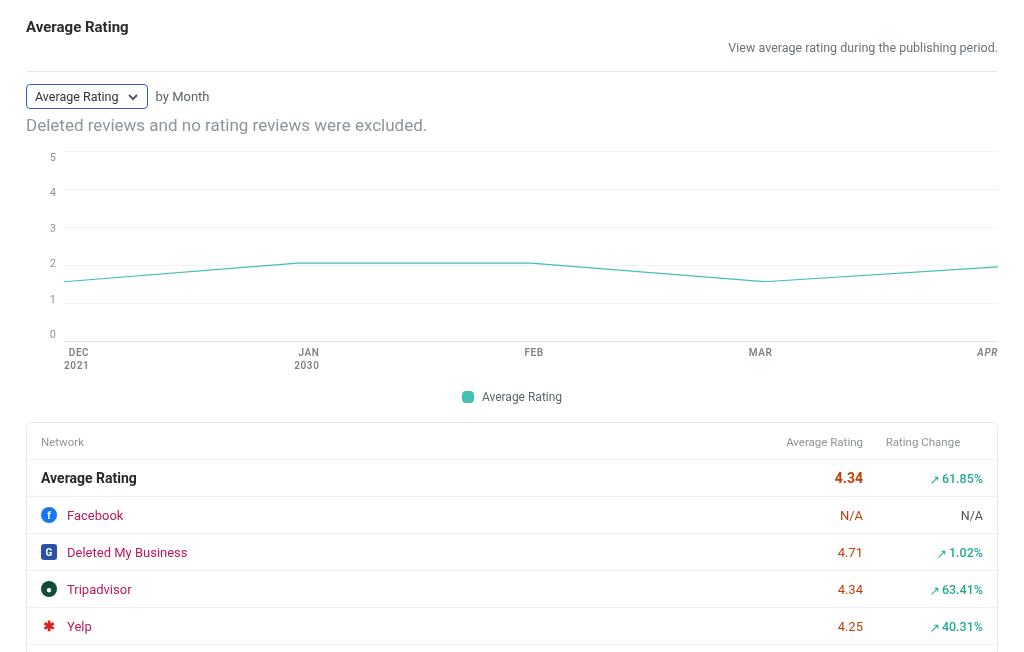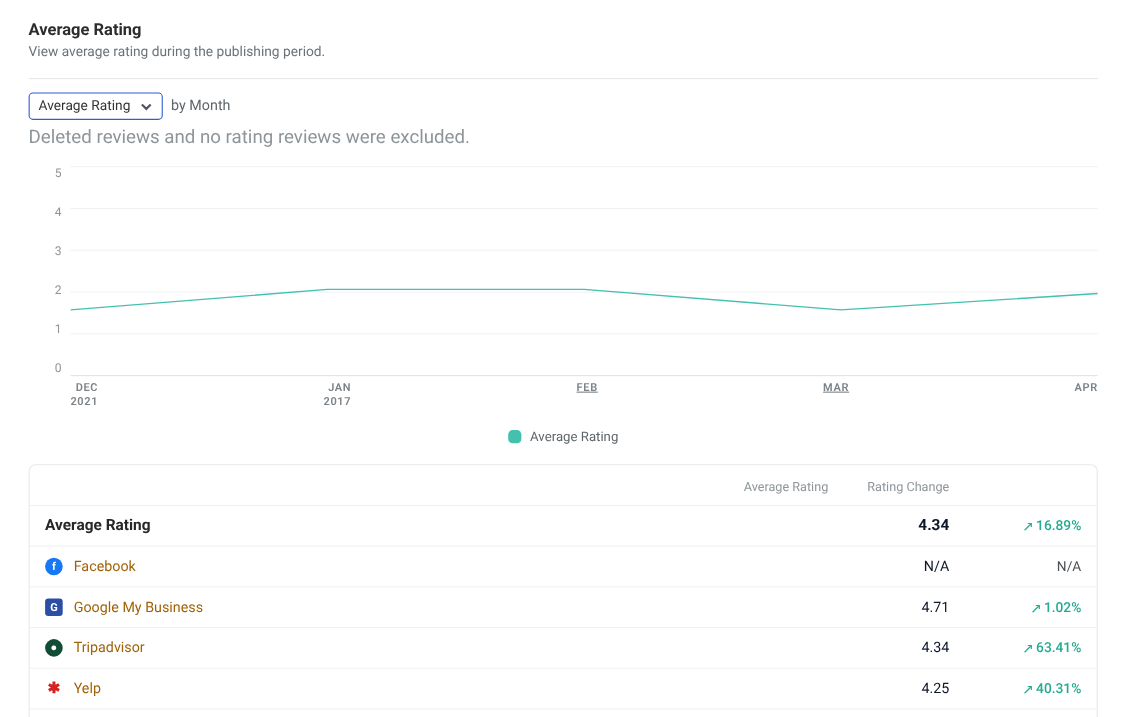--- a/index.html
+++ b/index.html
@@ -14,20 +14,21 @@
   .title {
     font-size: 15px;
     font-weight: 700;
     color: #2c2c2c;
     margin: 0;
   }
   .subtitle {
     color: #6b7378;
     font-size: 12.5px;
     margin-top: 4px;
+    text-align: right;
   }
   hr.sep {
     border: none;
     border-top: 1px solid #e5e8ea;
     margin: 16px 0 12px 0;
   }
   .controls {
     display: flex;
     align-items: center;
     gap: 8px;
@@ -84,22 +85,22 @@
   .x-axis {
     display: flex;
     justify-content: space-between;
     margin-top: 6px;
     font-size: 10px;
     letter-spacing: 0.06em;
     color: #7c8388;
     font-weight: 600;
   }
   .x-tick { text-align: right; line-height: 1.25; }
-  .x-tick.right { text-align: right; }
-  .x-tick.center { text-align: left; text-decoration: underline; }
+  .x-tick.right { text-align: right; font-style: italic; }
+  .x-tick.center { text-align: left; }
 
   .legend {
     display: flex;
     justify-content: center;
     align-items: center;
     gap: 8px;
     margin-top: 18px;
     font-size: 12px;
     color: #5d6569;
   }
@@ -127,28 +128,28 @@
     border-top: none;
     font-size: 11.5px;
     color: #8d9599;
     padding: 12px 14px 10px 14px;
   }
   .net-cell {
     display: flex;
     align-items: center;
     gap: 10px;
   }
-  .net-cell .nlabel { color: #a16207; }
+  .net-cell .nlabel { color: #be185d; }
   .trow.summary .nlabel {
     font-weight: 700;
     color: #272727;
     font-size: 14px;
   }
   .trow.summary .rating-cell { font-weight: 700; font-size: 14px; }
-  .rating-cell { text-align: right; color: #0f172a; }
+  .rating-cell { text-align: right; color: #c2410c; }
   .change-cell {
     text-align: right;
     color: #24ab92;
     font-weight: 500;
     font-size: 12.5px;
     white-space: nowrap;
   }
   .change-cell.na { color: #4a5055; font-weight: 400; }
   .arrow { display: inline-block; transform: translateY(1px); margin-right: 2px; }
 
@@ -208,21 +209,21 @@
         <polyline id="series-poly" fill="none" stroke="#43c0ae" stroke-width="1.2" vector-effect="non-scaling-stroke" points="0.00,14.00 25.00,12.00 50.00,12.00 75.00,14.00 100.00,12.40"></polyline>
       </svg>
     </div>
     <div class="x-axis">
       <div class="x-tick">
         <div>DEC</div>
         <div>2021</div>
       </div>
       <div class="x-tick">
         <div>JAN</div>
-        <div>2017</div>
+        <div>2030</div>
       </div>
       <div class="x-tick center">
         <div>FEB</div>
         <div></div>
       </div>
       <div class="x-tick center">
         <div>MAR</div>
         <div></div>
       </div>
       <div class="x-tick right">
@@ -233,45 +234,46 @@
   </div>
 </div>
 
 <div class="legend">
   <span class="swatch"></span>
   <span>Average Rating</span>
 </div>
 
 <div class="table">
   <div class="trow header">
+    <div>Network</div>
     <div class="rating-cell" style="font-weight:400;color:#8d9599;">Average Rating</div>
-    <div style="text-align:right;">Rating Change</div>
+    <div style="text-align:center;">Rating Change</div>
   </div>
 
   <div class="trow summary">
     <div class="net-cell">
         <span class="nlabel">Average Rating</span>
       </div>
     <div class="rating-cell">4.34</div>
-    <div class="change-cell"><span class="arrow">↗</span><span>16.89%</span></div>
+    <div class="change-cell"><span class="arrow">↗</span><span>61.85%</span></div>
   </div>
 
   <div id="rows">
       <div class="trow">
         <div class="net-cell">
           <span class="net-icon facebook">f</span>
           <span class="nlabel">Facebook</span>
         </div>
         <div class="rating-cell">N/A</div>
         <div class="change-cell na"><span>N/A</span></div>
       </div>
       <div class="trow">
         <div class="net-cell">
           <span class="net-icon google">G</span>
-          <span class="nlabel">Google My Business</span>
+          <span class="nlabel">Deleted My Business</span>
         </div>
         <div class="rating-cell">4.71</div>
         <div class="change-cell"><span class="arrow">↗</span><span>1.02%</span></div>
       </div>
       <div class="trow">
         <div class="net-cell">
           <span class="net-icon trip">●</span>
           <span class="nlabel">Tripadvisor</span>
         </div>
         <div class="rating-cell">4.34</div>

